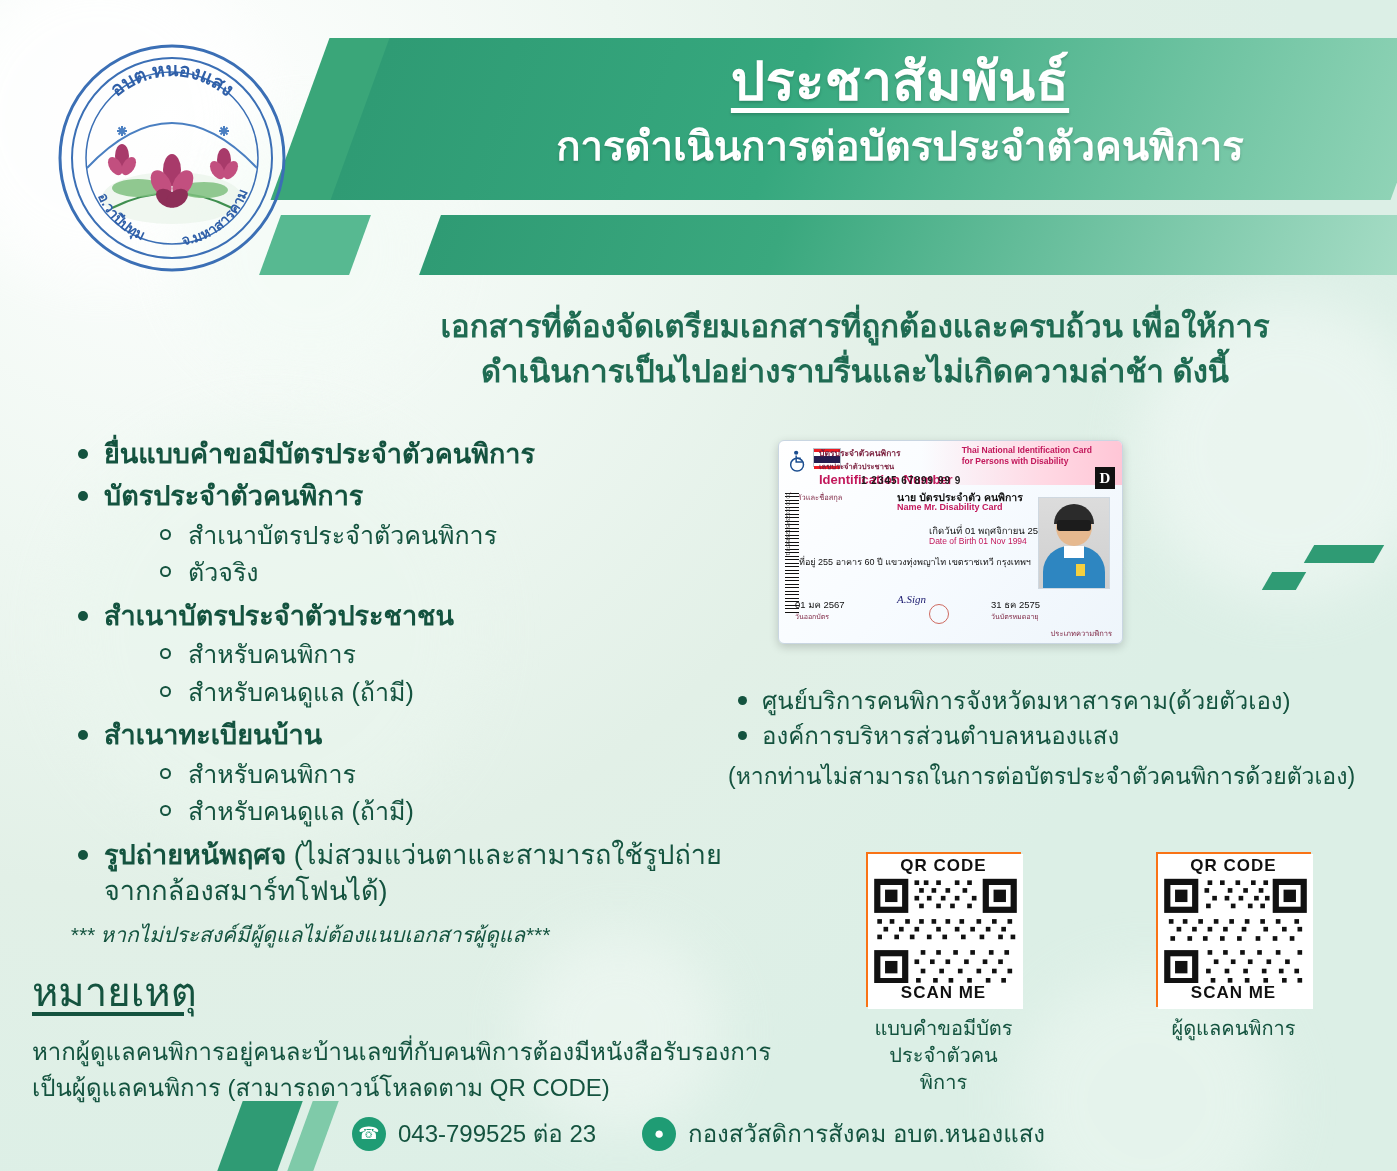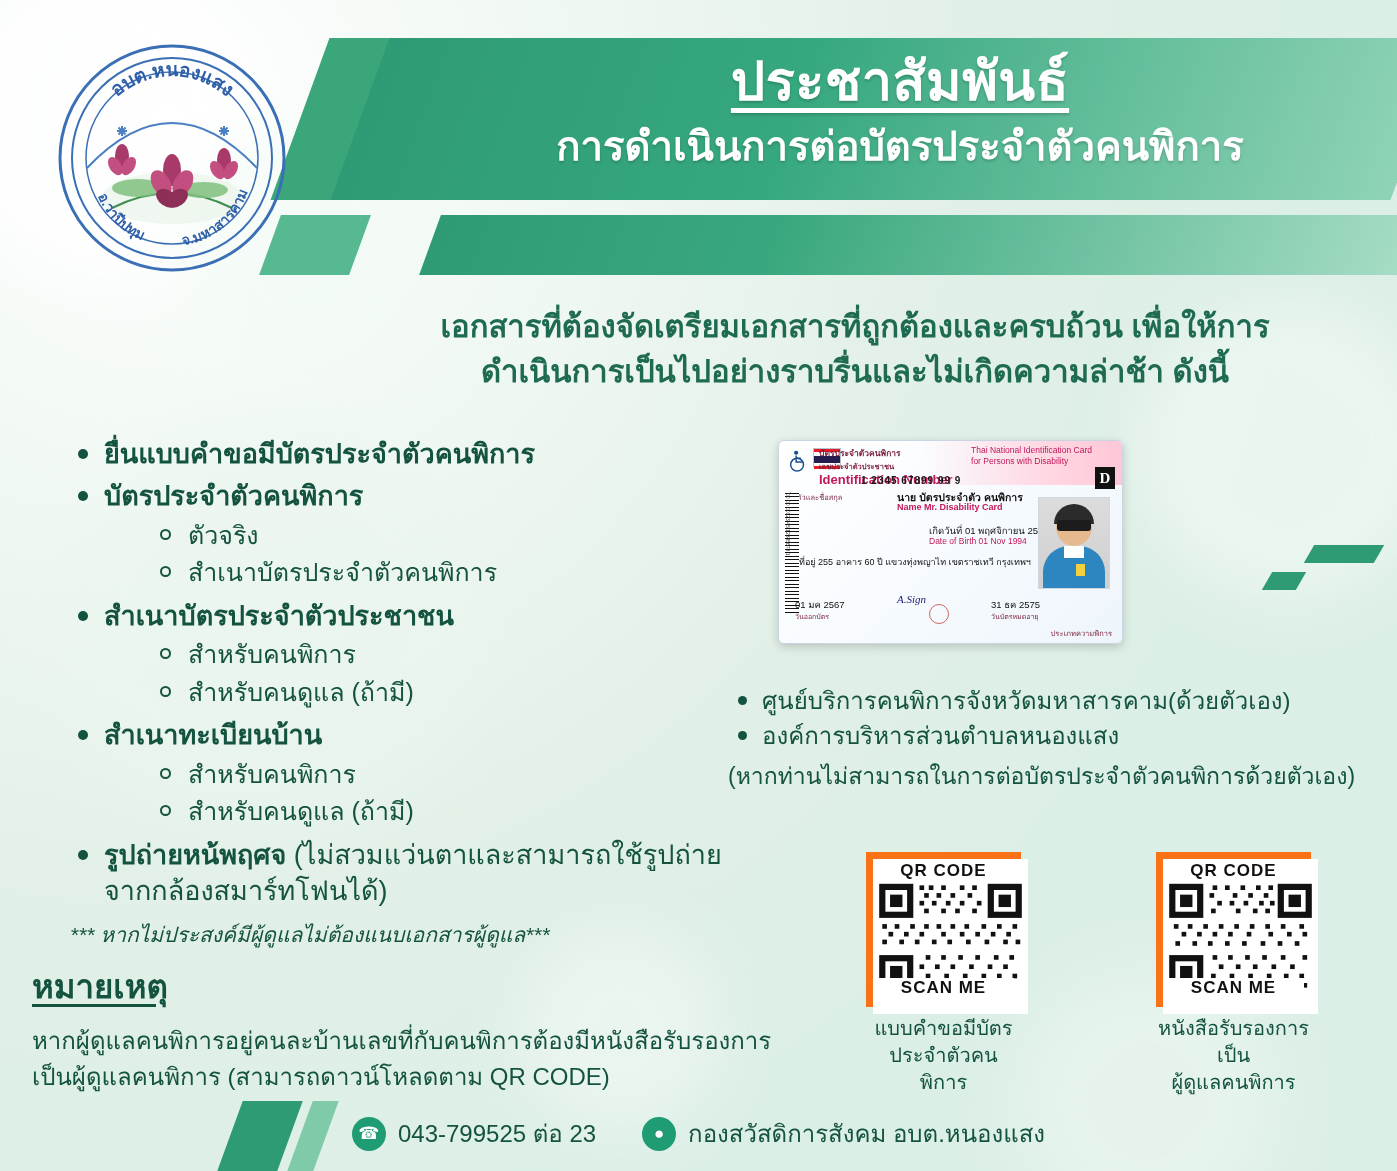--- a/index.html
+++ b/index.html
@@ -57,33 +57,33 @@
   ul.lvl1 { list-style:none; }
   ul.lvl1 > li { position:relative; padding-left:34px; margin-bottom:6px; font-size:27px; font-weight:bold; line-height:1.35; }
   ul.lvl1 > li > .dot { position:absolute; left:8px; top:13px; width:10px; height:10px; border-radius:50%; background:#14533f; }
   ul.lvl2 { list-style:none; margin:2px 0 6px 52px; }
   ul.lvl2 > li { position:relative; padding-left:32px; font-size:25px; font-weight:normal; line-height:1.5; }
   ul.lvl2 > li > .circ { position:absolute; left:4px; top:12px; width:11px; height:11px; border-radius:50%; border:2px solid #14533f; }
   .thin { font-weight:normal; }
   .note-star { margin-top:8px; font-size:21px; font-style:italic; color:#14533f; }
 
   .remark { position:absolute; left:32px; top:960px; width:740px; color:#14533f; }
-  .remark-title { font-size:33px; font-weight:bold; text-decoration:underline; text-underline-offset:6px; }
+  .remark-title { font-size:40px; font-weight:normal; text-decoration:underline; text-underline-offset:6px; }
   .remark-body { margin-top:10px; font-size:24px; line-height:1.5; }
 
   
   .card { position:absolute; left:778px; top:440px; width:345px; height:204px;
     background:linear-gradient(135deg,#ffffff 0%,#f7fbff 50%,#eef5fb 100%);
     border:1px solid #c9d6e2; border-radius:6px; overflow:hidden;
     box-shadow:0 3px 10px rgba(0,0,0,.18); }
   .card .redline { position:absolute; right:0; top:0; width:200px; height:44px;
     background:linear-gradient(90deg,rgba(255,255,255,0) 0%, #ffd9e4 60%, #ffc6d6 100%); }
   .card-head { position:absolute; left:40px; top:5px; font-size:8.5px; color:#7a1f3d; font-weight:bold; }
   .card-head .th { color:#7a1f3d; }
-  .card-right-head { position:absolute; right:30px; top:4px; text-align:left; font-size:8.5px; color:#c2185b; font-weight:normal; line-height:1.25;}
+  .card-right-head { position:absolute; right:30px; top:4px; text-align:left; font-size:8.5px; color:#c2185b; font-weight:bold; line-height:1.25;}
   .card .wheel { position:absolute; left:8px; top:8px; width:22px; height:24px; }
   .card .flag { position:absolute; left:34px; top:7px; width:28px; height:19px; border:1px solid #b9c3cc; }
   .flag i { display:block; height:100%; }
   .flag .r1,.flag .r5 { height:20%; background:#ED1C24; }
   .flag .r2,.flag .r4 { height:20%; background:#ffffff; }
   .flag .r3 { height:40%; background:#241D4F; }
   .d-box { position:absolute; right:7px; top:26px; width:20px; height:22px; background:#111; color:#fff;
      font-weight:bold; font-size:15px; text-align:center; line-height:22px; font-family:"Liberation Serif", serif;}
   .idnum { position:absolute; left:82px; top:34px; font-size:10px; font-weight:bold; color:#1a1a1a; letter-spacing:1px;}
   .lbl-th { font-size:7.5px; color:#7a1f3d; }
@@ -120,21 +120,21 @@
   .places h3 { font-size:27px; font-weight:bold; }
   .places ul { list-style:none; margin-top:8px; }
   .places li { position:relative; padding-left:34px; font-size:24px; line-height:1.45; }
   .places li .dot { position:absolute; left:10px; top:12px; width:9px; height:9px; border-radius:50%; background:#14533f; }
   .places .paren { margin-top:4px; font-size:23px; }
 
   
   .qr-wrap { position:absolute; width:155px; text-align:center; }
   .qr1 { left:866px; top:852px; }
   .qr2 { left:1156px; top:852px; }
-  .qr-box { width:155px; height:155px; background:#a3a3a3; border:7px solid #f97316; position:relative; }
+  .qr-box { width:155px; height:155px; background:#a3a3a3; border:2px solid #f97316; position:relative; }
   .qr-label-top, .qr-label-bot { position:absolute; left:0; width:100%; background:#ffffff; color:#111;
      font-size:17px; font-weight:bold; letter-spacing:1px; }
   .qr-label-top { top:2px; }
   .qr-label-bot { bottom:2px; }
   .qr-cap { margin-top:8px; font-size:20px; color:#14533f; line-height:1.35; }
 
   
   .footer { position:absolute; left:0; bottom:18px; width:100%; display:flex; justify-content:center;
      align-items:center; gap:46px; color:#14533f; font-size:24px; }
   .pin { display:inline-flex; align-items:center; gap:12px; }
@@ -218,22 +218,22 @@
 <div class="left-col">
   <ul class="lvl1">
     <li>
       <span class="dot"></span>
       <span>ยื่นแบบคำขอมีบัตรประจำตัวคนพิการ</span>
     </li>
     <li>
       <span class="dot"></span>
       <span>บัตรประจำตัวคนพิการ</span>
       <ul class="lvl2">
+        <li><span class="circ"></span><span>สำเนาบัตรประจำตัวคนพิการ</span></li>
         <li><span class="circ"></span><span>ตัวจริง</span></li>
-        <li><span class="circ"></span><span>สำเนาบัตรประจำตัวคนพิการ</span></li>
       </ul>
     </li>
     <li>
       <span class="dot"></span>
       <span>สำเนาบัตรประจำตัวประชาชน</span>
       <ul class="lvl2">
         <li><span class="circ"></span><span>สำหรับคนพิการ</span></li>
         <li><span class="circ"></span><span>สำหรับคนดูแล (ถ้ามี)</span></li>
       </ul>
     </li>
@@ -493,21 +493,20 @@
           <rect x="56" y="80" width="3" height="3"></rect>
           <rect x="68" y="80" width="3" height="3"></rect>
           <rect x="80" y="80" width="3" height="3"></rect>
           <rect x="90" y="80" width="3" height="3"></rect>
       </g>
     </svg>
     <div class="qr-label-top">QR CODE</div>
     <div class="qr-label-bot">SCAN ME</div>
   </div>
   <div class="qr-cap">
-    <div>หนังสือรับรองการเป็น</div>
     <div>ผู้ดูแลคนพิการ</div>
   </div>
 </div>
 
 <div class="footer">
   <div class="pin">
     <span class="circ-icon">☎</span>
     <span>043-799525 ต่อ 23</span>
   </div>
   <div class="pin">

